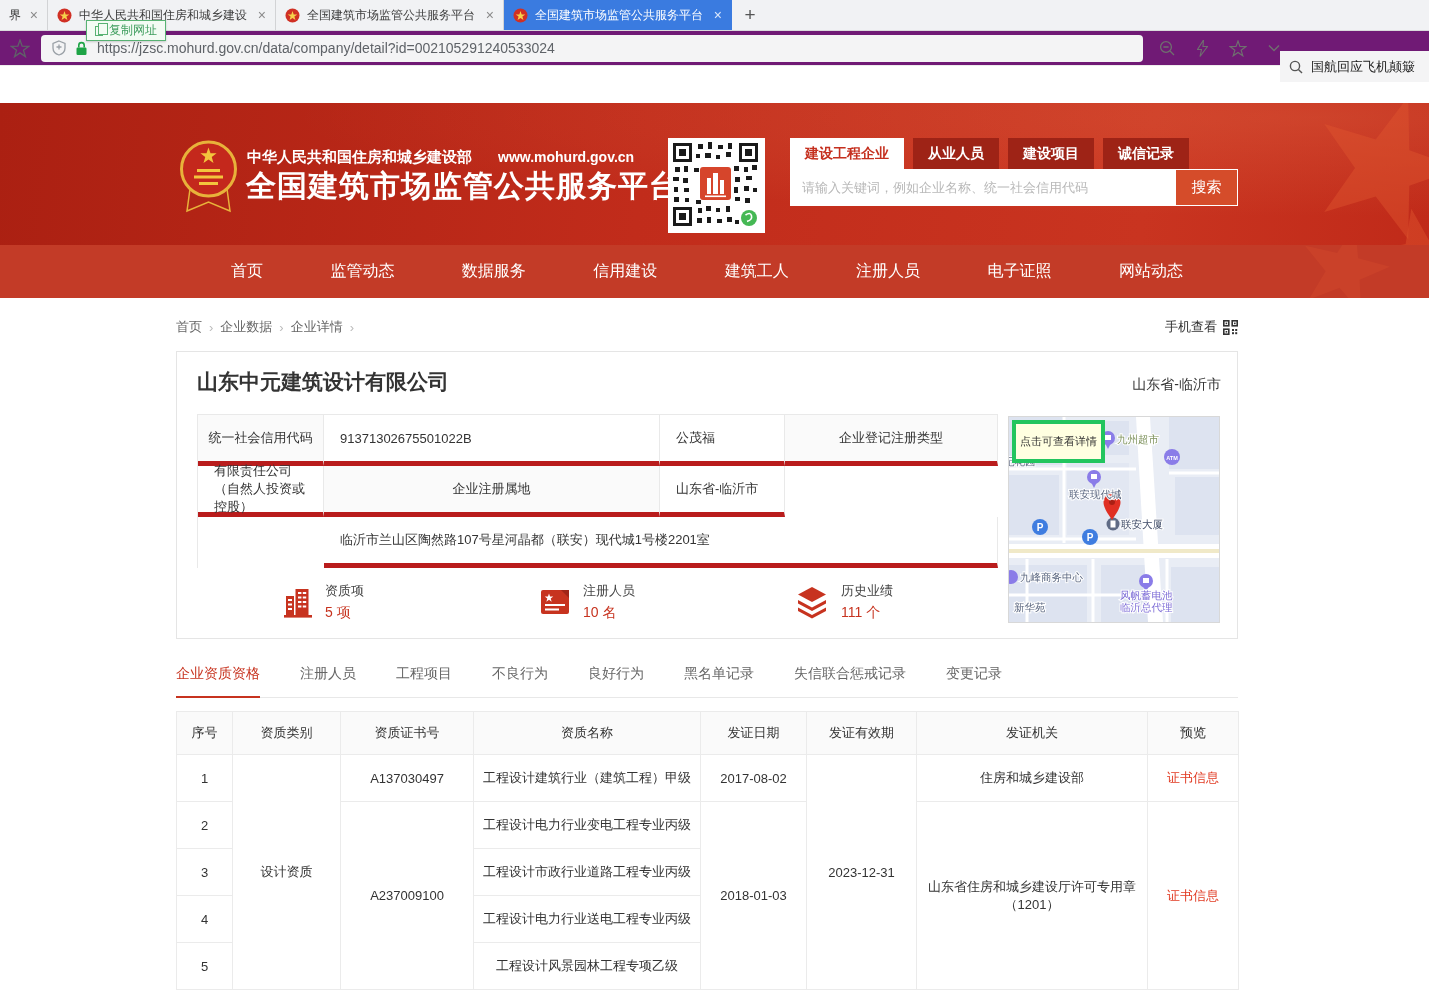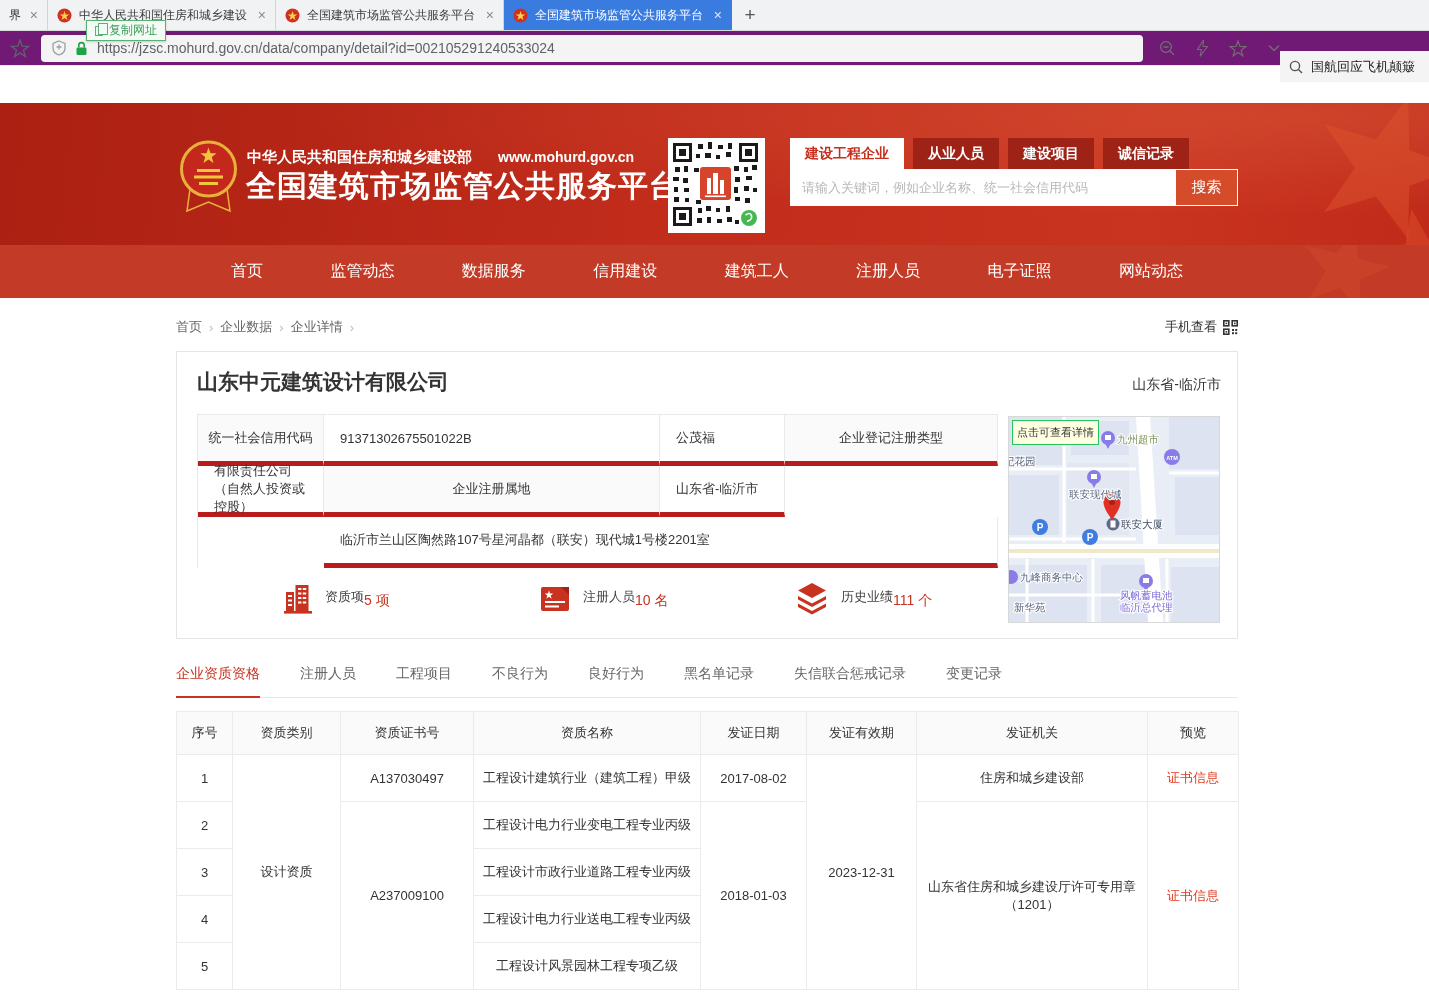--- a/index.html
+++ b/index.html
@@ -82,27 +82,27 @@
           grid-template-columns:126px 336px 125px 213px; grid-auto-rows:51px;
           border-top:1px solid #e9e9e9; border-left:1px solid #e9e9e9; font-size:13px; color:#333; }
   .info > div { border-right:1px solid #e9e9e9; border-bottom:5px solid #b91c1c; display:flex; align-items:center; }
   .ilabel { background:#fafafa; justify-content:center; text-align:center; padding:0 6px; }
   .ivalue { padding:0 16px; }
   .span3 { grid-column:2 / 5; }
 
   .stats { position:absolute; left:20px; top:230px; display:flex; }
   .stat { width:256px; display:flex; gap:12px; align-items:center; }
   .stat:first-child { margin-left:86px; }
-  .stat .txt { display:flex; }
+  .stat .txt { display:flex; flex-direction:column; }
   .stat .lbl { font-size:13px; color:#444; }
   .stat .val { font-size:14px; color:#c7331f; margin-top:4px; }
 
   .mapbox { position:absolute; right:17px; top:64px; width:212px; height:207px; border:1px solid #d8d8d8; }
-  .map-tip { position:absolute; left:3px; top:3px; background:#ffffe1; border:1px solid #22c55e;
-             font-size:11px; color:#333; padding:4px 4px; z-index:3; white-space:nowrap; }
+  .map-tip { position:absolute; left:3px; top:3px; background:#ffffe1; border:4px solid #22c55e;
+             font-size:11px; color:#333; padding:10px 4px; z-index:3; white-space:nowrap; }
 
   .sectabs { margin:26px 191px 8px 176px; display:flex; gap:40px; border-bottom:1px solid #e8e8e8;
              font-size:14px; color:#666; }
   .sectab { padding-bottom:13px; white-space:nowrap; }
   .sectab.active { color:#c7331f; border-bottom:2px solid #c7331f; margin-bottom:-1px; }
 
   table.qtable { margin:13px 191px 0 176px; width:1062px; border-collapse:collapse; table-layout:fixed;
                  font-size:13px; color:#333; }
   .qtable th, .qtable td { border:1px solid #ebebeb; text-align:center; padding:4px 6px; }
   .qtable thead th { height:43px; background:#fafafa; font-weight:normal; }

